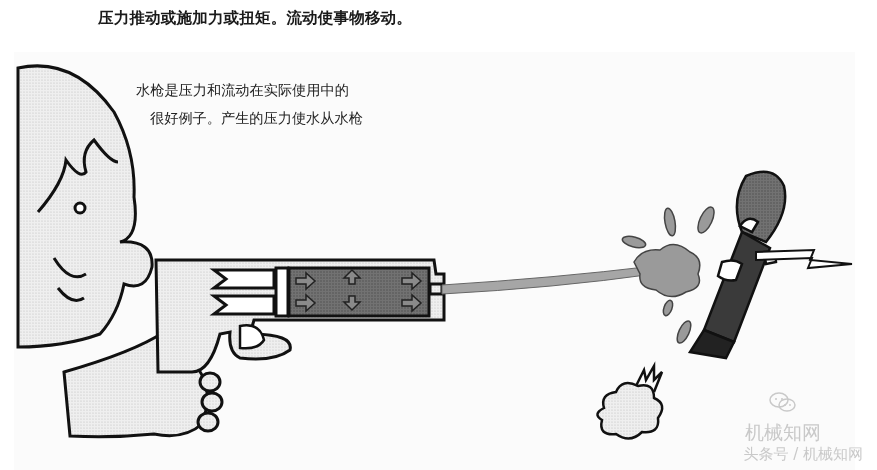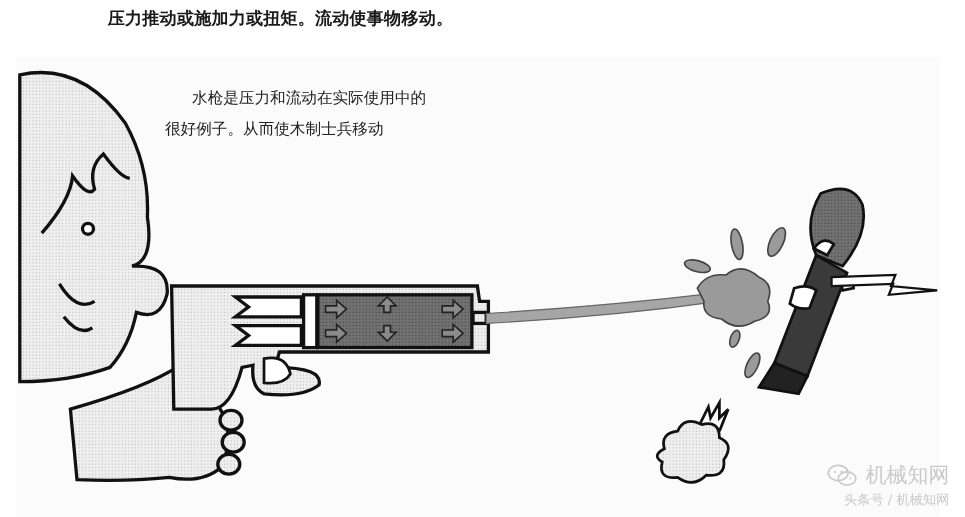--- a/index.html
+++ b/index.html
@@ -18,28 +18,28 @@
   .figure {
     position: absolute; left: 14px; top: 52px; width: 841px; height: 418px;
     background: #fbfbfb;
   }
   .figure svg { position: absolute; left: 0; top: 0; }
   .fig-text {
     position: absolute; left: 122px; top: 24px; width: 290px;
     font-family: "DejaVu Serif", "Liberation Serif", serif;
     font-size: 14.2px; line-height: 28px; color: #222;
   }
-  .fig-text .l1 { display: block; padding-left: 0; text-align: center; }
+  .fig-text .l1 { display: block; padding-left: 0; }
   .fig-text .ln { display: block; padding-left: 14px; }
   .watermark {
     position: absolute; right: 14px; bottom: 6px; width: 160px;
     color: #c9c9c9; text-align: right;
   }
-  .wm-top { font-size: 19px; line-height: 24px; display: flex; align-items: center; justify-content: flex-end; gap: 6px; }
-  .wm-bottom { font-size: 12px; line-height: 20px; }
+  .wm-top { font-size: 19px; line-height: 24px; display: flex; align-items: center; justify-content: flex-end; gap: 6px; flex-direction: column; }
+  .wm-bottom { font-size: 15px; line-height: 20px; }
 </style>
 </head>
 <body>
 
 <div class="caption">压力推动或施加力或扭矩。流动使事物移动。</div>
 
 <div class="figure">
   <svg width="841" height="418" viewBox="0 0 841 418">
     <defs>
       <pattern id="dots" width="3" height="3" patternUnits="userSpaceOnUse">
@@ -117,21 +117,21 @@
     <path d="M742 200 L800 198 L796 208 L838 212 L794 216 L798 206 L742 208 Z" fill="#fff" stroke="#111" stroke-width="2"></path>
 
     <g stroke="#111" stroke-width="2.5" fill="url(#dots)">
       <path d="M590 356 Q586 342 602 340 Q608 326 624 334 Q640 330 640 346 Q654 352 644 366 Q646 382 628 380 Q616 392 602 382 Q584 384 588 368 Q578 362 590 356 Z"></path>
       <path d="M622 334 L630 318 L632 328 L640 314 L640 328 L648 320 L640 340" fill="none"></path>
     </g>
   </svg>
 
   <div class="fig-text">
     <span class="l1">水枪是压力和流动在实际使用中的</span>
-    <span class="ln">很好例子。从而使木制士兵移动</span>
+    <span class="ln">很好例子。产生的压力使水从水枪</span>
   </div>
 </div>
 
 <div class="watermark">
   <div class="wm-top">
     <svg width="30" height="24" viewBox="0 0 30 24">
       <ellipse cx="11" cy="10" rx="9" ry="7" fill="none" stroke="#c9c9c9" stroke-width="1.5"></ellipse>
       <ellipse cx="19" cy="15" rx="8" ry="6" fill="none" stroke="#c9c9c9" stroke-width="1.5"></ellipse>
       <circle cx="8" cy="9" r="1" fill="#c9c9c9"></circle>
       <circle cx="14" cy="9" r="1" fill="#c9c9c9"></circle>

